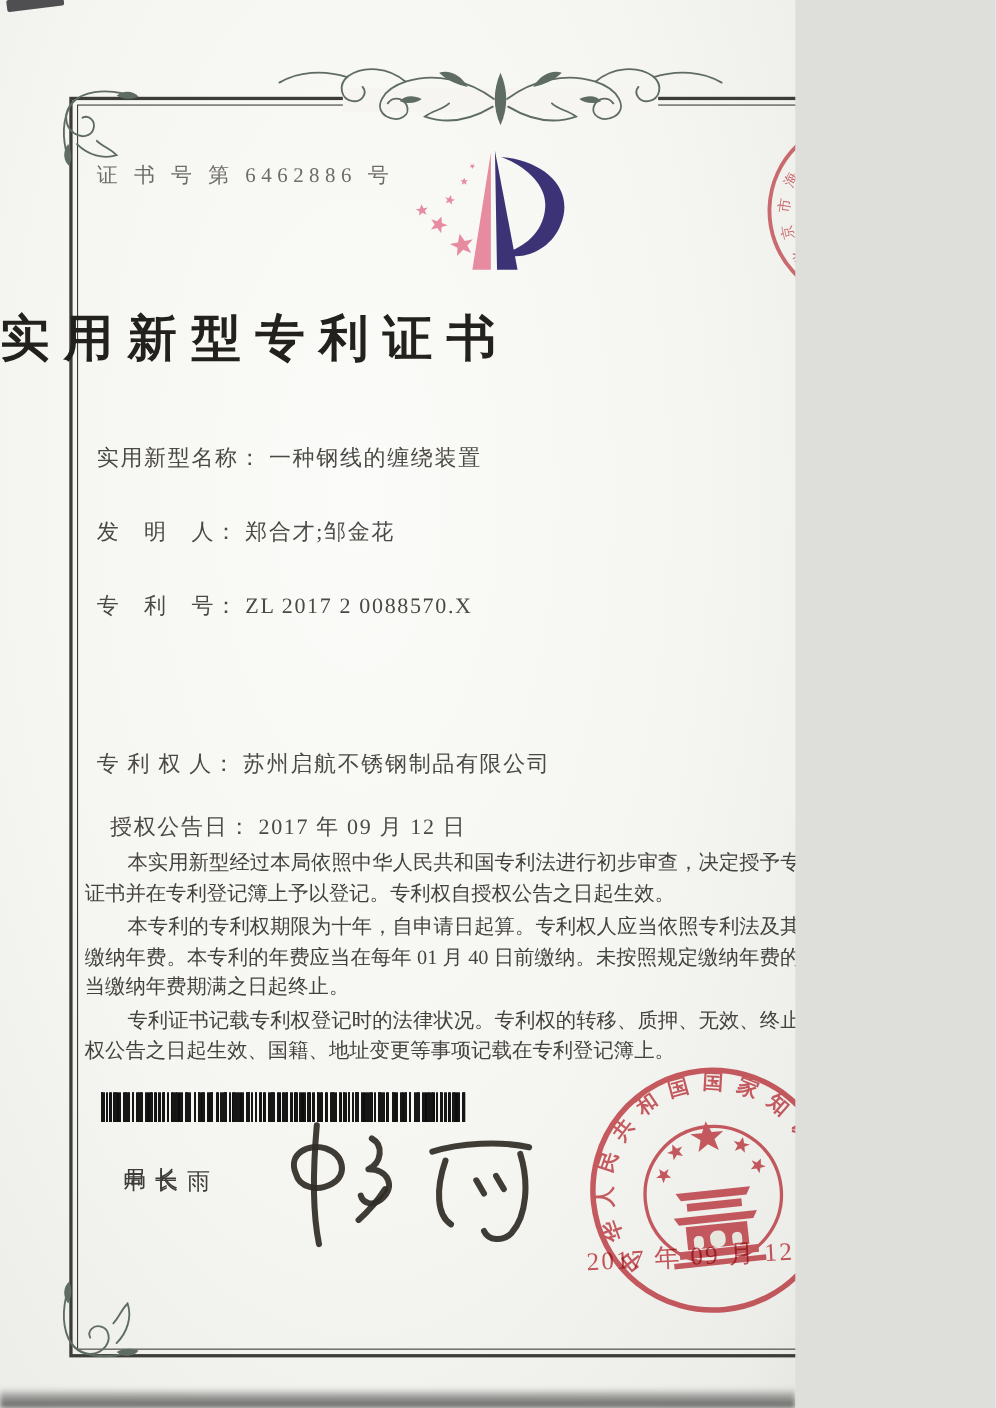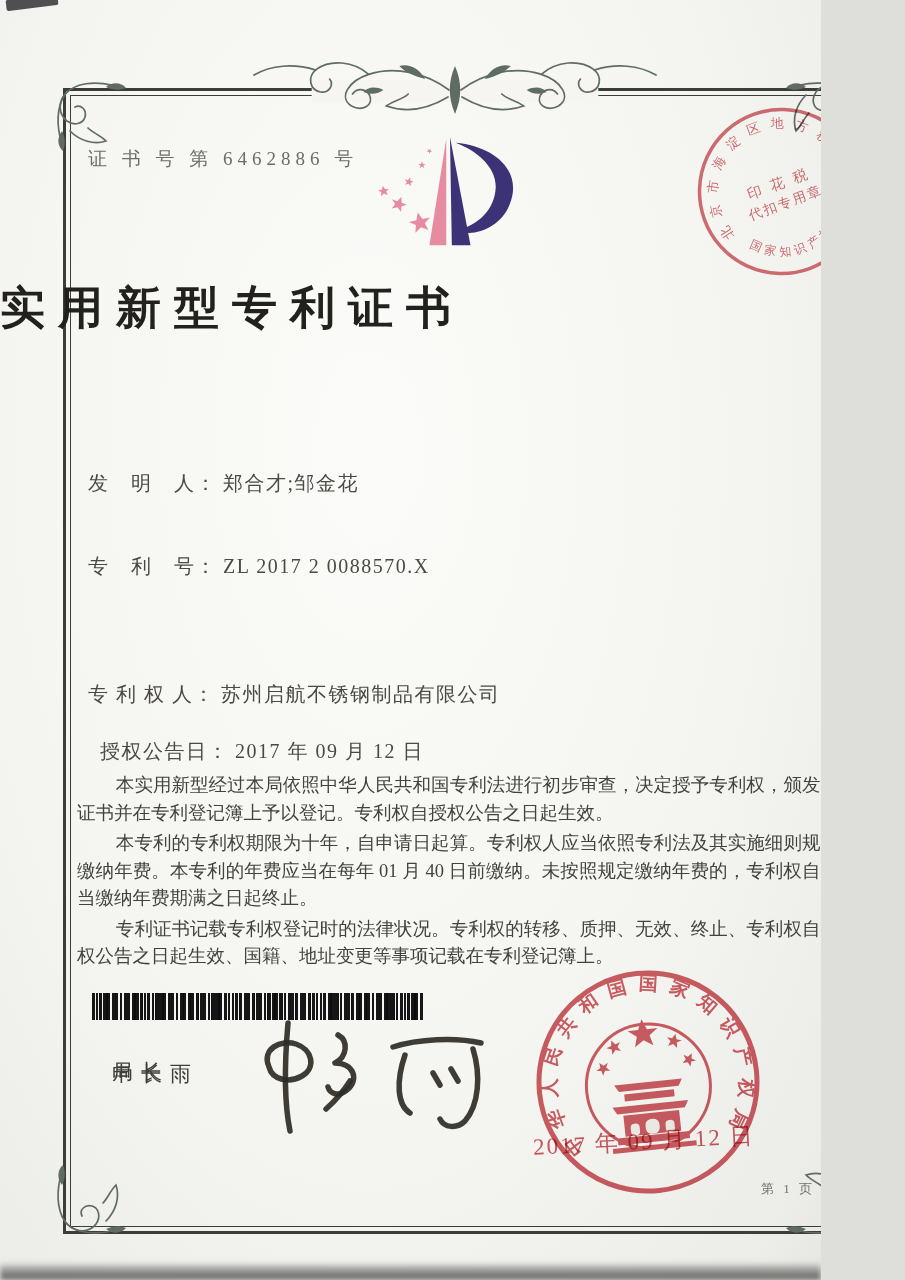--- a/index.html
+++ b/index.html
@@ -1,18 +1,18 @@
 <!DOCTYPE html>
 <html style="--paper: #f6f5f1; --ink: #4b4945; --title_ink: #23211d; --muted_ink: #6e6c68; --frame: #3c3c3a; --ornament: #5f6c64; --seal_red: #c9474f; --logo_pink: #e78ba1; --logo_navy: #3c3376; --signature_ink: #2f2b26;"><head>
 <meta charset="utf-8">
 <style>
   html,body{margin:0;padding:0;}
   body{width:905px;height:1280px;overflow:hidden;background:#dededb;}
   .page{
-    position:relative;width:821px;height:1280px;overflow:hidden;
+    position:relative;width:723px;height:1280px;overflow:hidden;
     background:radial-gradient(ellipse at 45% 35%, #fbfbf9 0%, #f5f5f1 55%, #ecece8 92%, #e6e6e2 100%);
     font-family:"Liberation Serif","DejaVu Serif",serif;
     color:var(--ink,#4b4945);
   }
   
   .edge-mark{position:absolute;left:6px;top:-3px;width:52px;height:11px;background:#26262a;transform:rotate(-7deg);border-radius:2px;opacity:.8;}
   .photo-bottom{position:absolute;left:0;bottom:0;width:100%;height:18px;
     background:linear-gradient(to bottom, rgba(90,90,90,0) 0%, #9a9a98 45%, #5f5f5d 100%);filter:blur(2.5px);}
   
   .frame{position:absolute;left:63px;top:88px;width:786px;height:1140px;border:3px solid var(--frame,#3c3c3a);}
@@ -128,24 +128,27 @@
     </text>
     <text class="sealtxt" font-size="12" text-anchor="middle" style="letter-spacing:4px;">
       <textPath href="#taxBottom" startOffset="50%">国家知识产权局</textPath>
     </text>
     <text class="sealtxt" x="87.5" y="84" font-size="14.5" text-anchor="middle" style="letter-spacing:3px;">印 花 税</text>
     <text class="sealtxt" x="87.5" y="104" font-size="13.5" text-anchor="middle" style="letter-spacing:2px;">代扣专用章</text>
   </svg>
 
   <div class="title">实用新型专利证书</div>
 
+  <div class="field" style="top:403px;">
+    <span class="lbl">实用新型名称：</span><span class="val">一种钢线的缠绕装置</span>
+  </div>
   <div class="field" style="top:470px;">
     <span class="lbl">发　明　人：</span><span class="val">郑合才;邹金花</span>
   </div>
-  <div class="field" style="top:537px;margin-top:16px;">
+  <div class="field" style="top:537px;">
     <span class="lbl">专　利　号：</span><span class="val">ZL 2017 2 0088570.X</span>
   </div>
   <div class="field" style="top:681px;">
     <span class="lbl">专 利 权 人：</span><span class="val">苏州启航不锈钢制品有限公司</span>
   </div>
   <div class="field" style="top:738px;margin-left:12px;">
     <span class="lbl">授权公告日：</span><span class="val">2017 年 09 月 12 日</span>
   </div>
 
   <div class="body-text">

